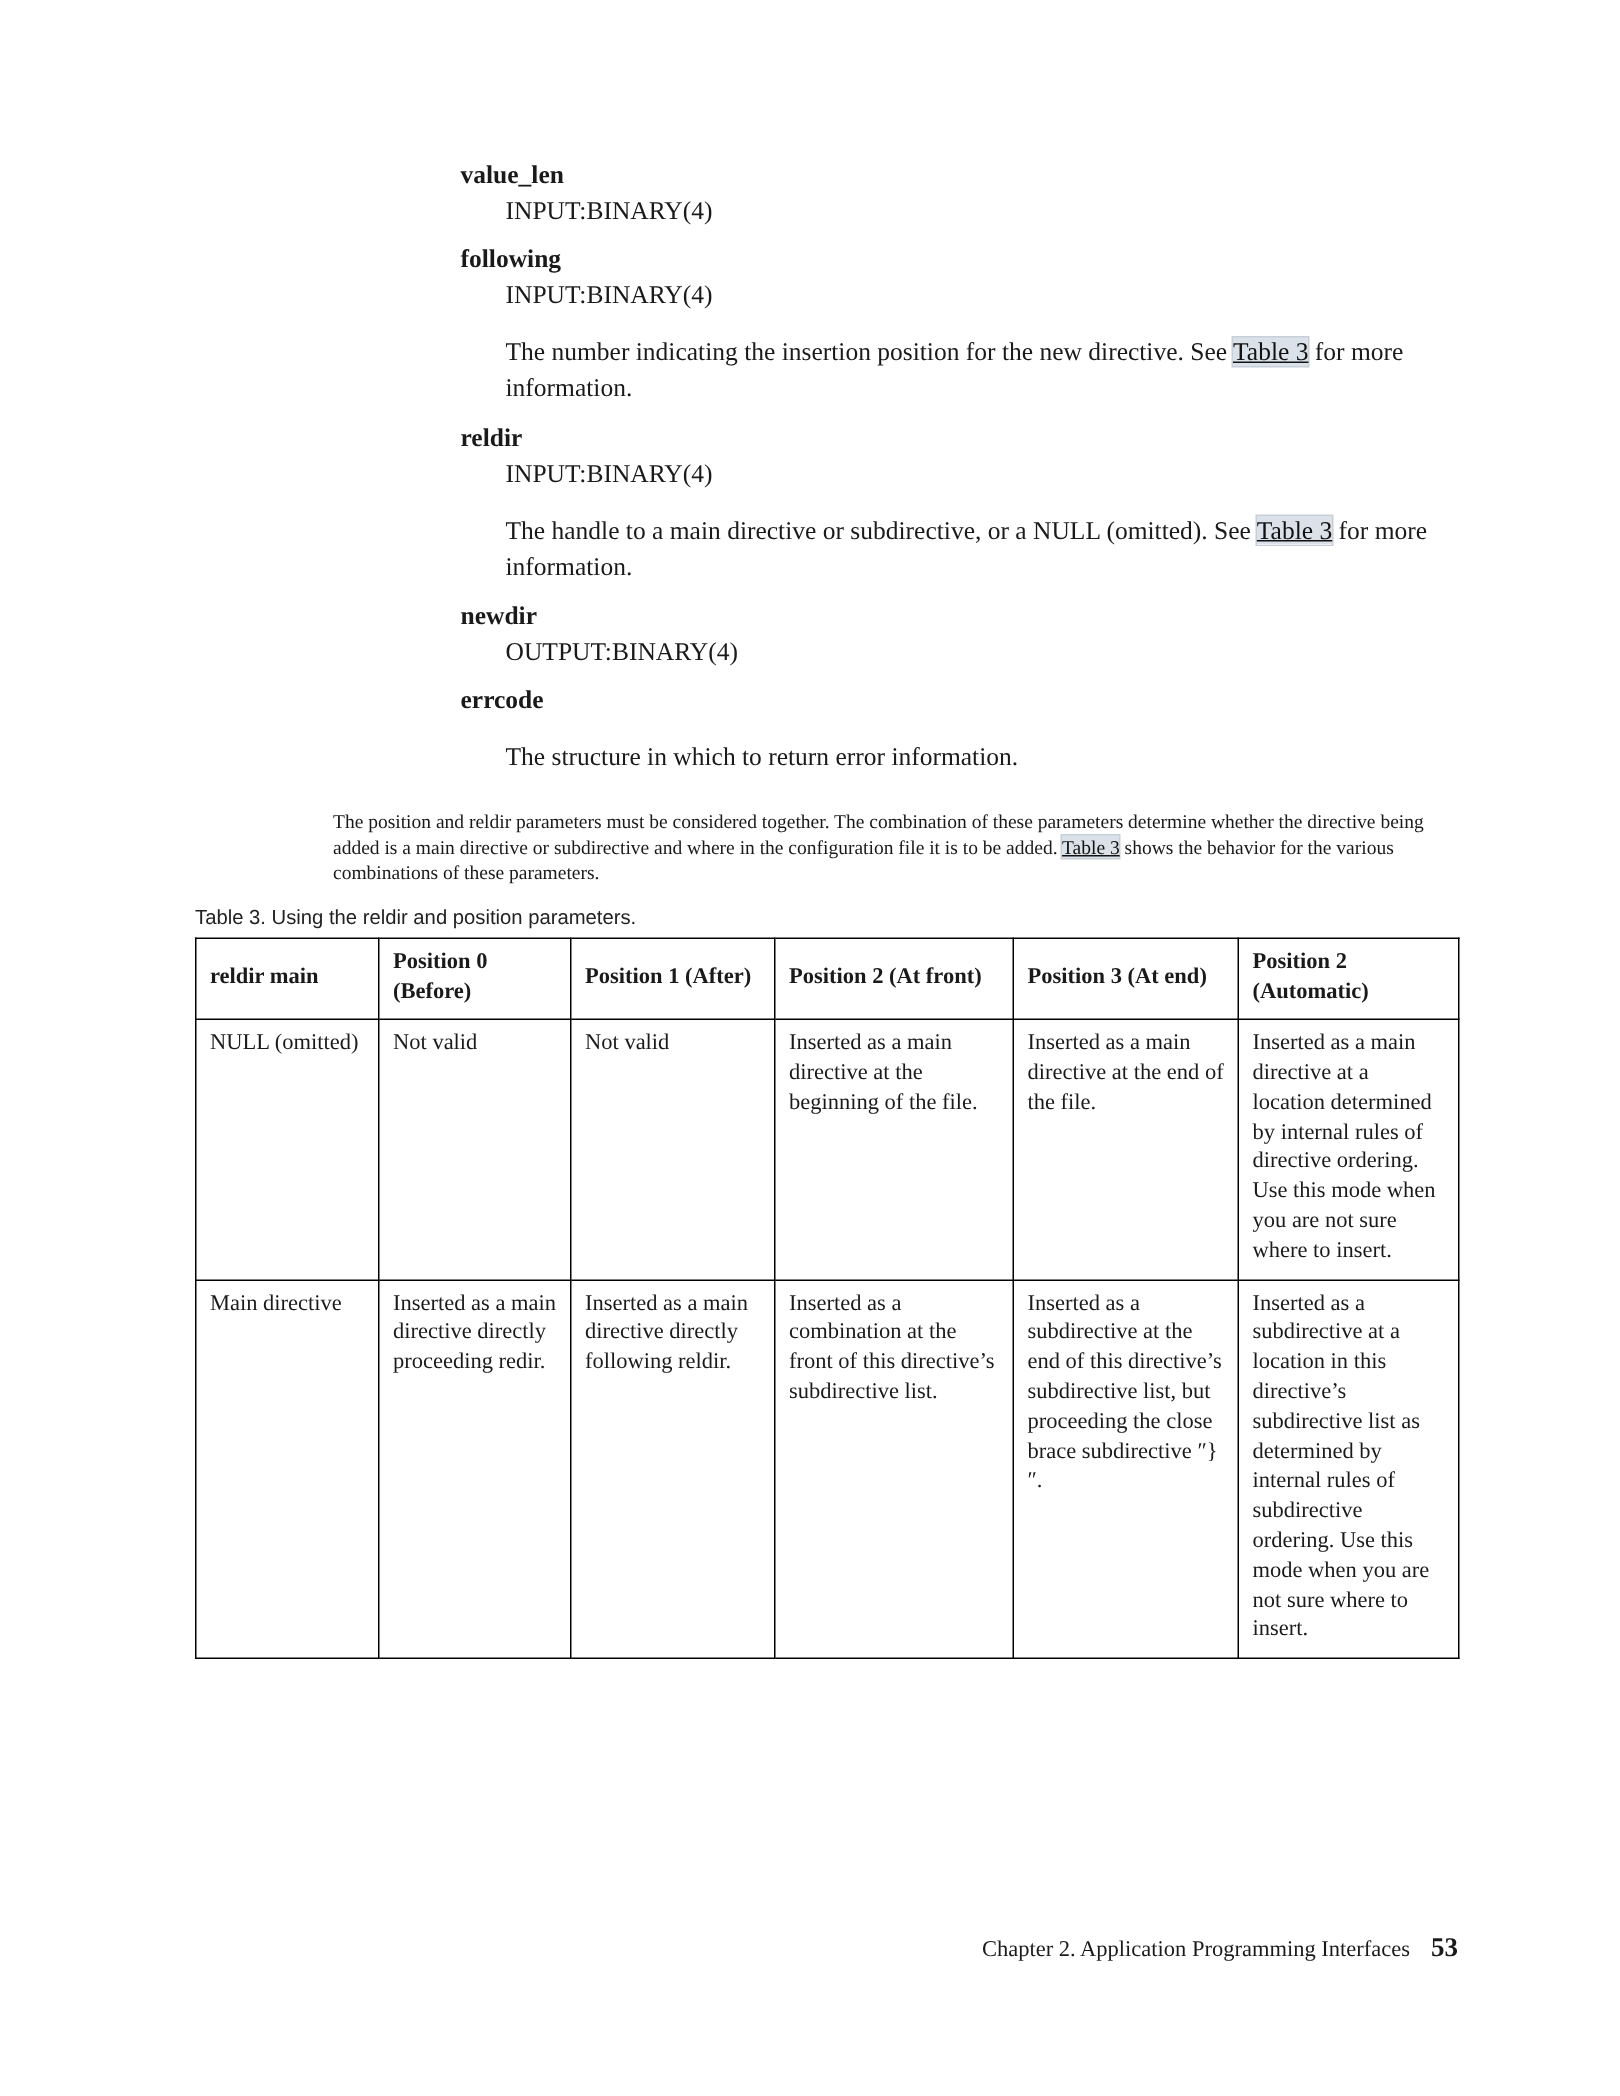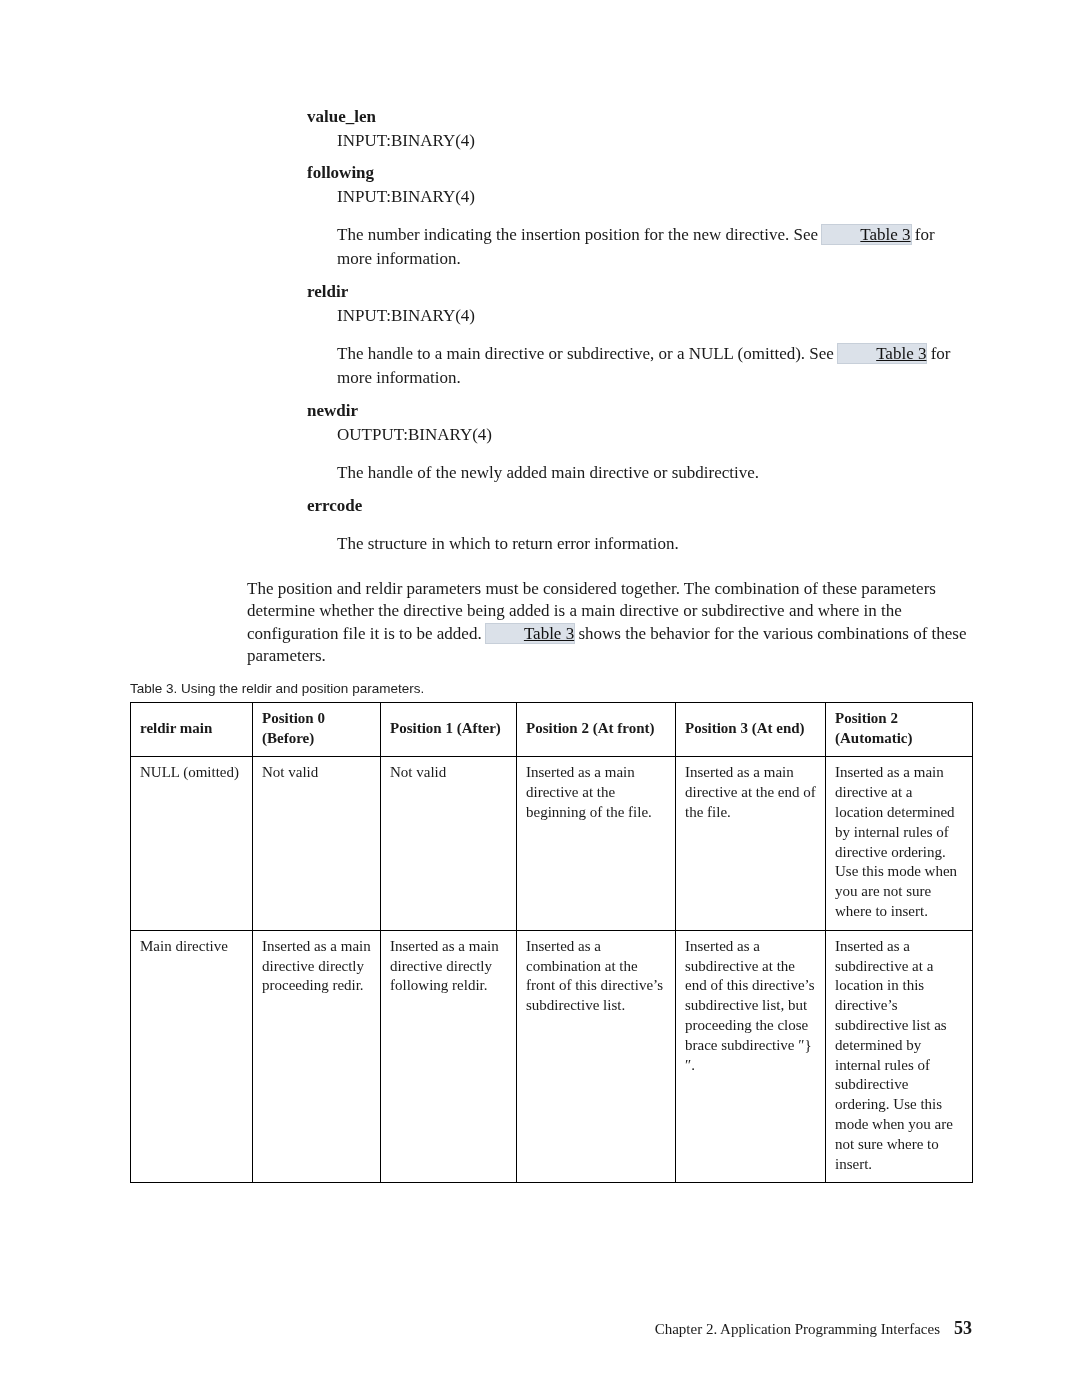--- a/index.html
+++ b/index.html
@@ -33,31 +33,30 @@
     margin: 2px 0 0 30px;
     font-size: 17px;
     line-height: 1.3;
   }
   .param-desc {
     margin: 15px 0 10px 30px;
     font-size: 17px;
     line-height: 1.4;
   }
   .main-para {
-    margin: 22px 0 14px 117px;
-    font-size: 17px;
+    margin: 22px 0 14px 92px;
+    font-size: 13px;
     line-height: 1.32;
   }
   .doclink {
     text-decoration: underline;
     background: #dbe1e9;
     box-shadow: 0 0 0 1px #c7cfd9;
     cursor: pointer;
     color: #111;
-    padding-left: 38px;
   }
   
   .table-caption {
     font-family: "Liberation Sans", "DejaVu Sans", sans-serif;
     font-size: 13.5px;
     margin: 14px 0 6px 0;
     color: #222;
   }
   table.datatable {
     border-collapse: collapse;
@@ -78,21 +77,21 @@
     height: 38px;
   }
   table.datatable td {
     vertical-align: top;
     line-height: 1.32;
   }
   
   .footer {
     position: absolute;
     right: 108px;
-    top: 1318px;
+    top: 1288px;
     font-size: 15px;
     white-space: nowrap;
   }
   .footer .chapter {
     margin-right: 14px;
   }
   .footer .pagenum {
     font-weight: bold;
     font-size: 18px;
   }
@@ -116,21 +115,20 @@
 
     <div class="param">
       <div class="param-name">reldir</div>
       <div class="param-type">INPUT:BINARY(4)</div>
       <p class="param-desc"><span>The handle to a main directive or subdirective, or a NULL (omitted). See </span><span class="doclink">Table 3</span><span> for more information.</span></p>
     </div>
 
     <div class="param">
       <div class="param-name">newdir</div>
       <div class="param-type">OUTPUT:BINARY(4)</div>
-      <p class="param-desc"><span>The handle of the newly added main directive or subdirective.</span></p>
     </div>
 
     <div class="param">
       <div class="param-name">errcode</div>
       <p class="param-desc"><span>The structure in which to return error information.</span></p>
     </div>
 
     <p class="main-para"><span>The position and reldir parameters must be considered together. The combination of these parameters determine whether the directive being added is a main directive or subdirective and where in the configuration file it is to be added. </span><span class="doclink">Table 3</span><span> shows the behavior for the various combinations of these parameters.</span></p>
 
     <div class="table-caption">Table 3. Using the reldir and position parameters.</div>

